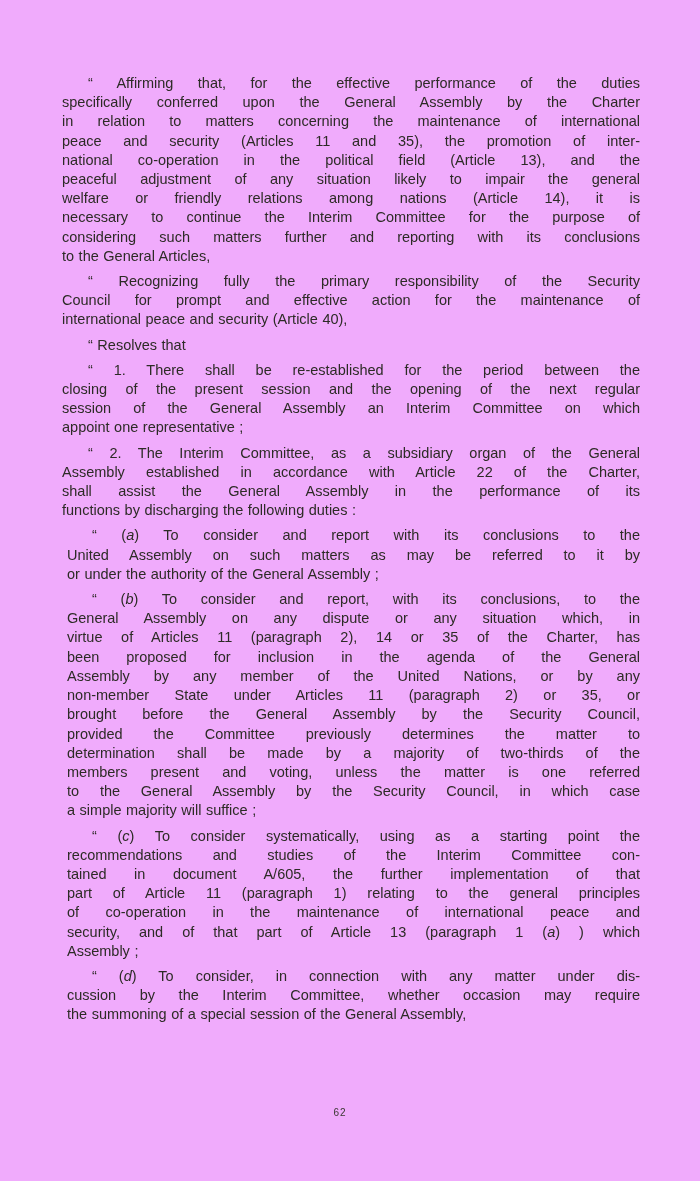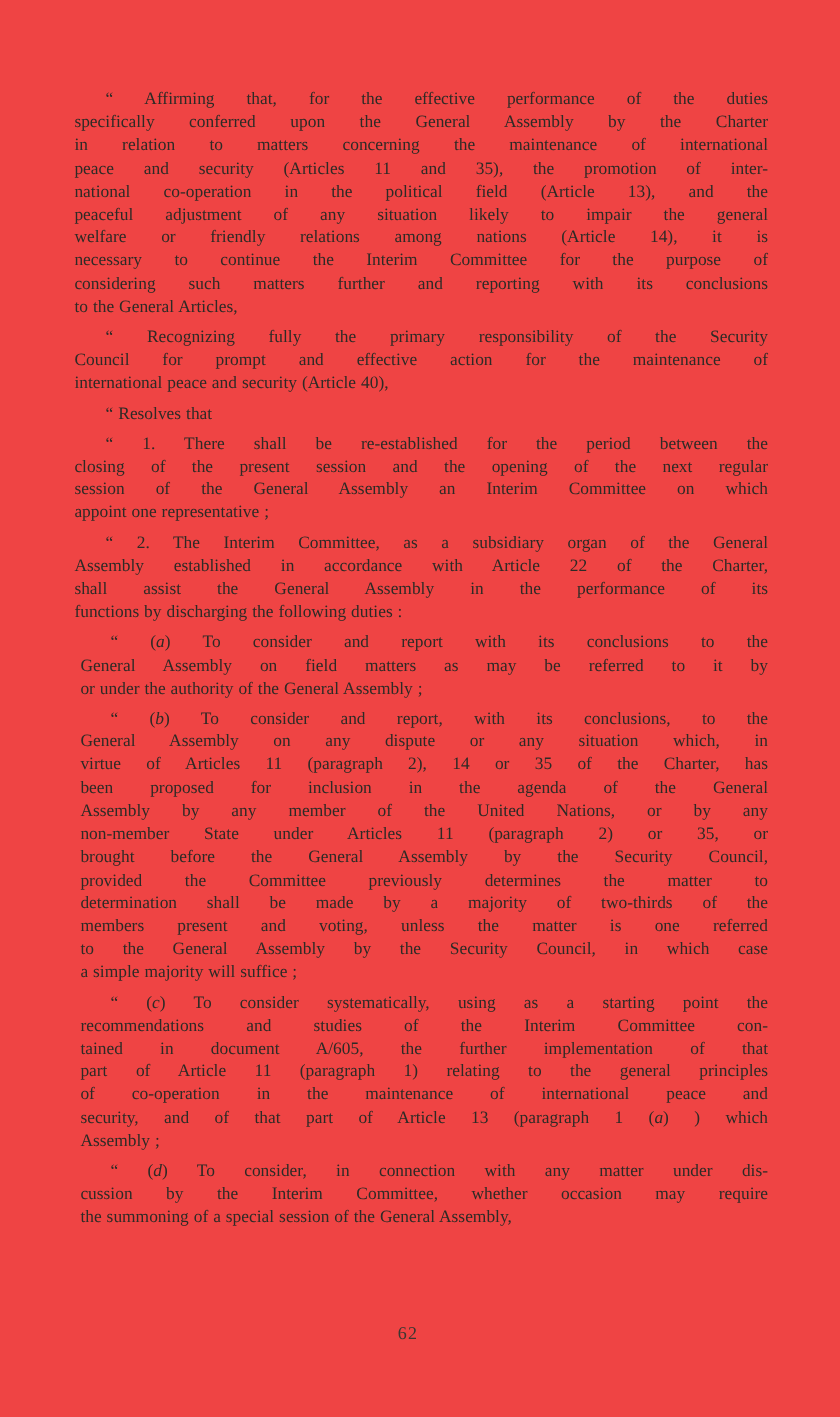--- a/index.html
+++ b/index.html
@@ -4,22 +4,22 @@
 <style>
   html, body {
     margin: 0;
     padding: 0;
     background: #fbfbf8;
   }
   .page {
     position: relative;
     width: 700px;
     height: 1181px;
-    background: #ef4444;
-    font-family: Liberation Serif, serif;
+    background: #f0abfc;
+    font-family: Liberation Sans, sans-serif;
     color: #2d2b26;
     overflow: hidden;
   }
   .text-block {
     position: absolute;
     left: 62px;
     top: 74px;
     width: 578px;
     font-size: 14.5px;
     line-height: 19.2px;
@@ -46,21 +46,21 @@
   }
   .line i {
     font-style: italic;
   }
   .page-number {
     position: absolute;
     top: 1103px;
     left: 0;
     width: 680px;
     text-align: center;
-    font-size: 15px;
+    font-size: 10px;
     line-height: 19px;
     color: #3a3832;
     letter-spacing: 1px;
   }
 </style>
 </head>
 <body>
 
 <div class="page">
   <div class="text-block">
@@ -91,21 +91,21 @@
         <div class="line last">appoint one representative ;</div>
       </div>
       <div class="para main">
         <div class="line first">“ 2. The Interim Committee, as a subsidiary organ of the General</div>
         <div class="line">Assembly established in accordance with Article 22 of the Charter,</div>
         <div class="line">shall assist the General Assembly in the performance of its</div>
         <div class="line last">functions by discharging the following duties :</div>
       </div>
       <div class="para sub">
         <div class="line first">“ (<i>a</i>) To consider and report with its conclusions to the</div>
-        <div class="line">General Assembly on field matters as may be referred to it by</div>
+        <div class="line">United Assembly on such matters as may be referred to it by</div>
         <div class="line last">or under the authority of the General Assembly ;</div>
       </div>
       <div class="para sub">
         <div class="line first">“ (<i>b</i>) To consider and report, with its conclusions, to the</div>
         <div class="line">General Assembly on any dispute or any situation which, in</div>
         <div class="line">virtue of Articles 11 (paragraph 2), 14 or 35 of the Charter, has</div>
         <div class="line">been proposed for inclusion in the agenda of the General</div>
         <div class="line">Assembly by any member of the United Nations, or by any</div>
         <div class="line">non-member State under Articles 11 (paragraph 2) or 35, or</div>
         <div class="line">brought before the General Assembly by the Security Council,</div>

